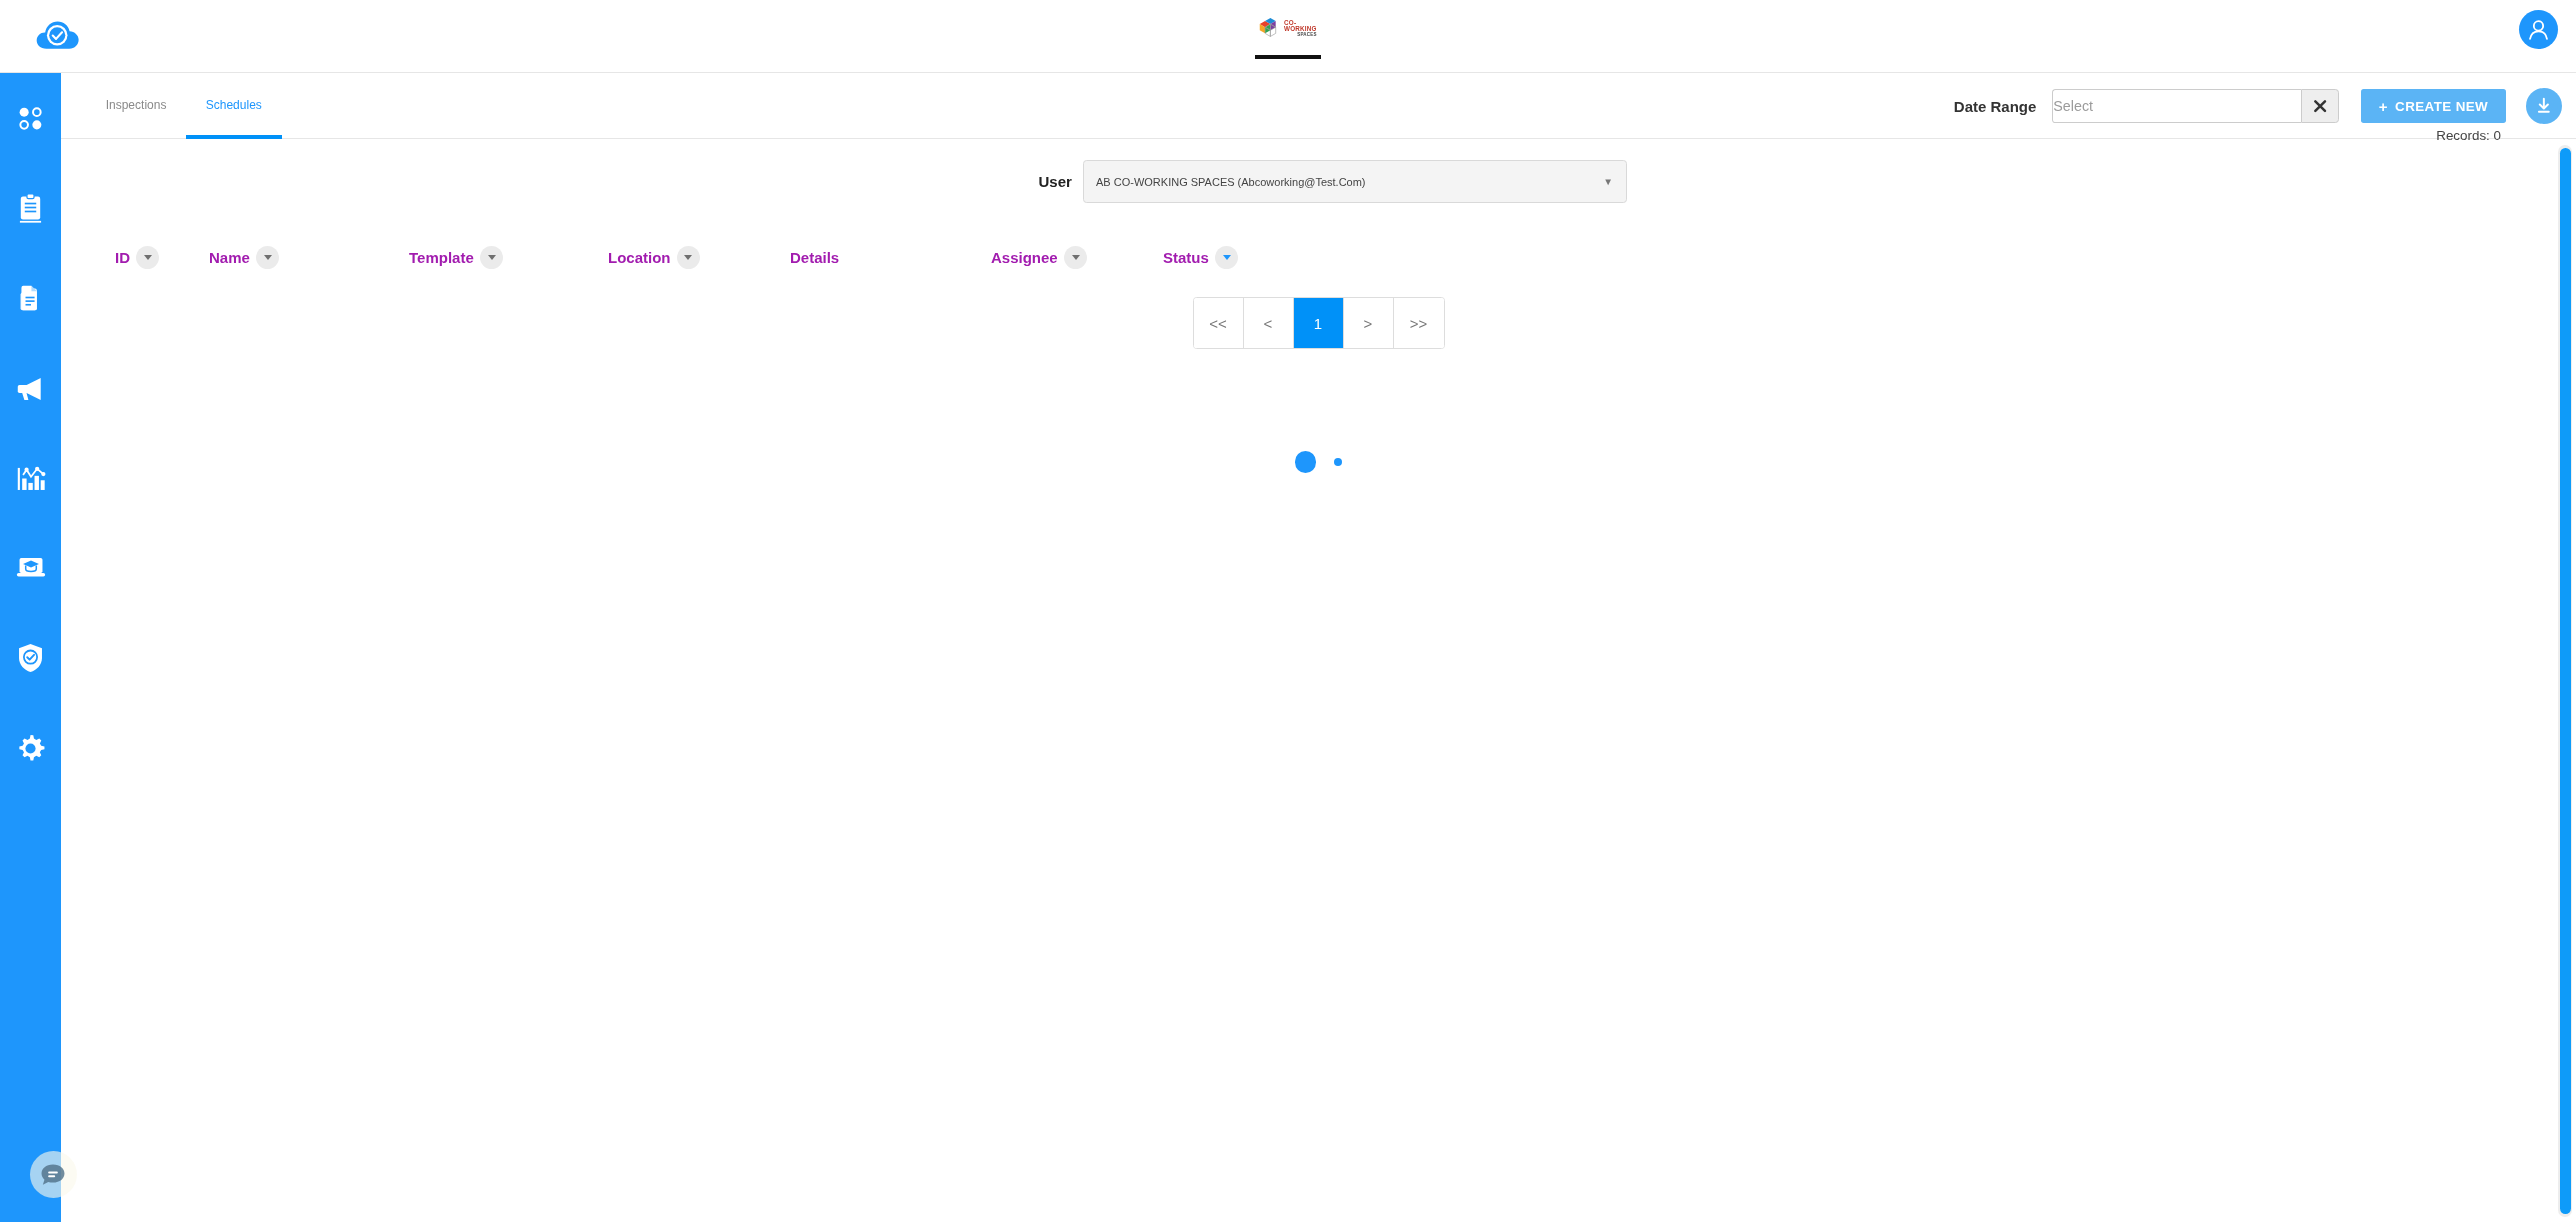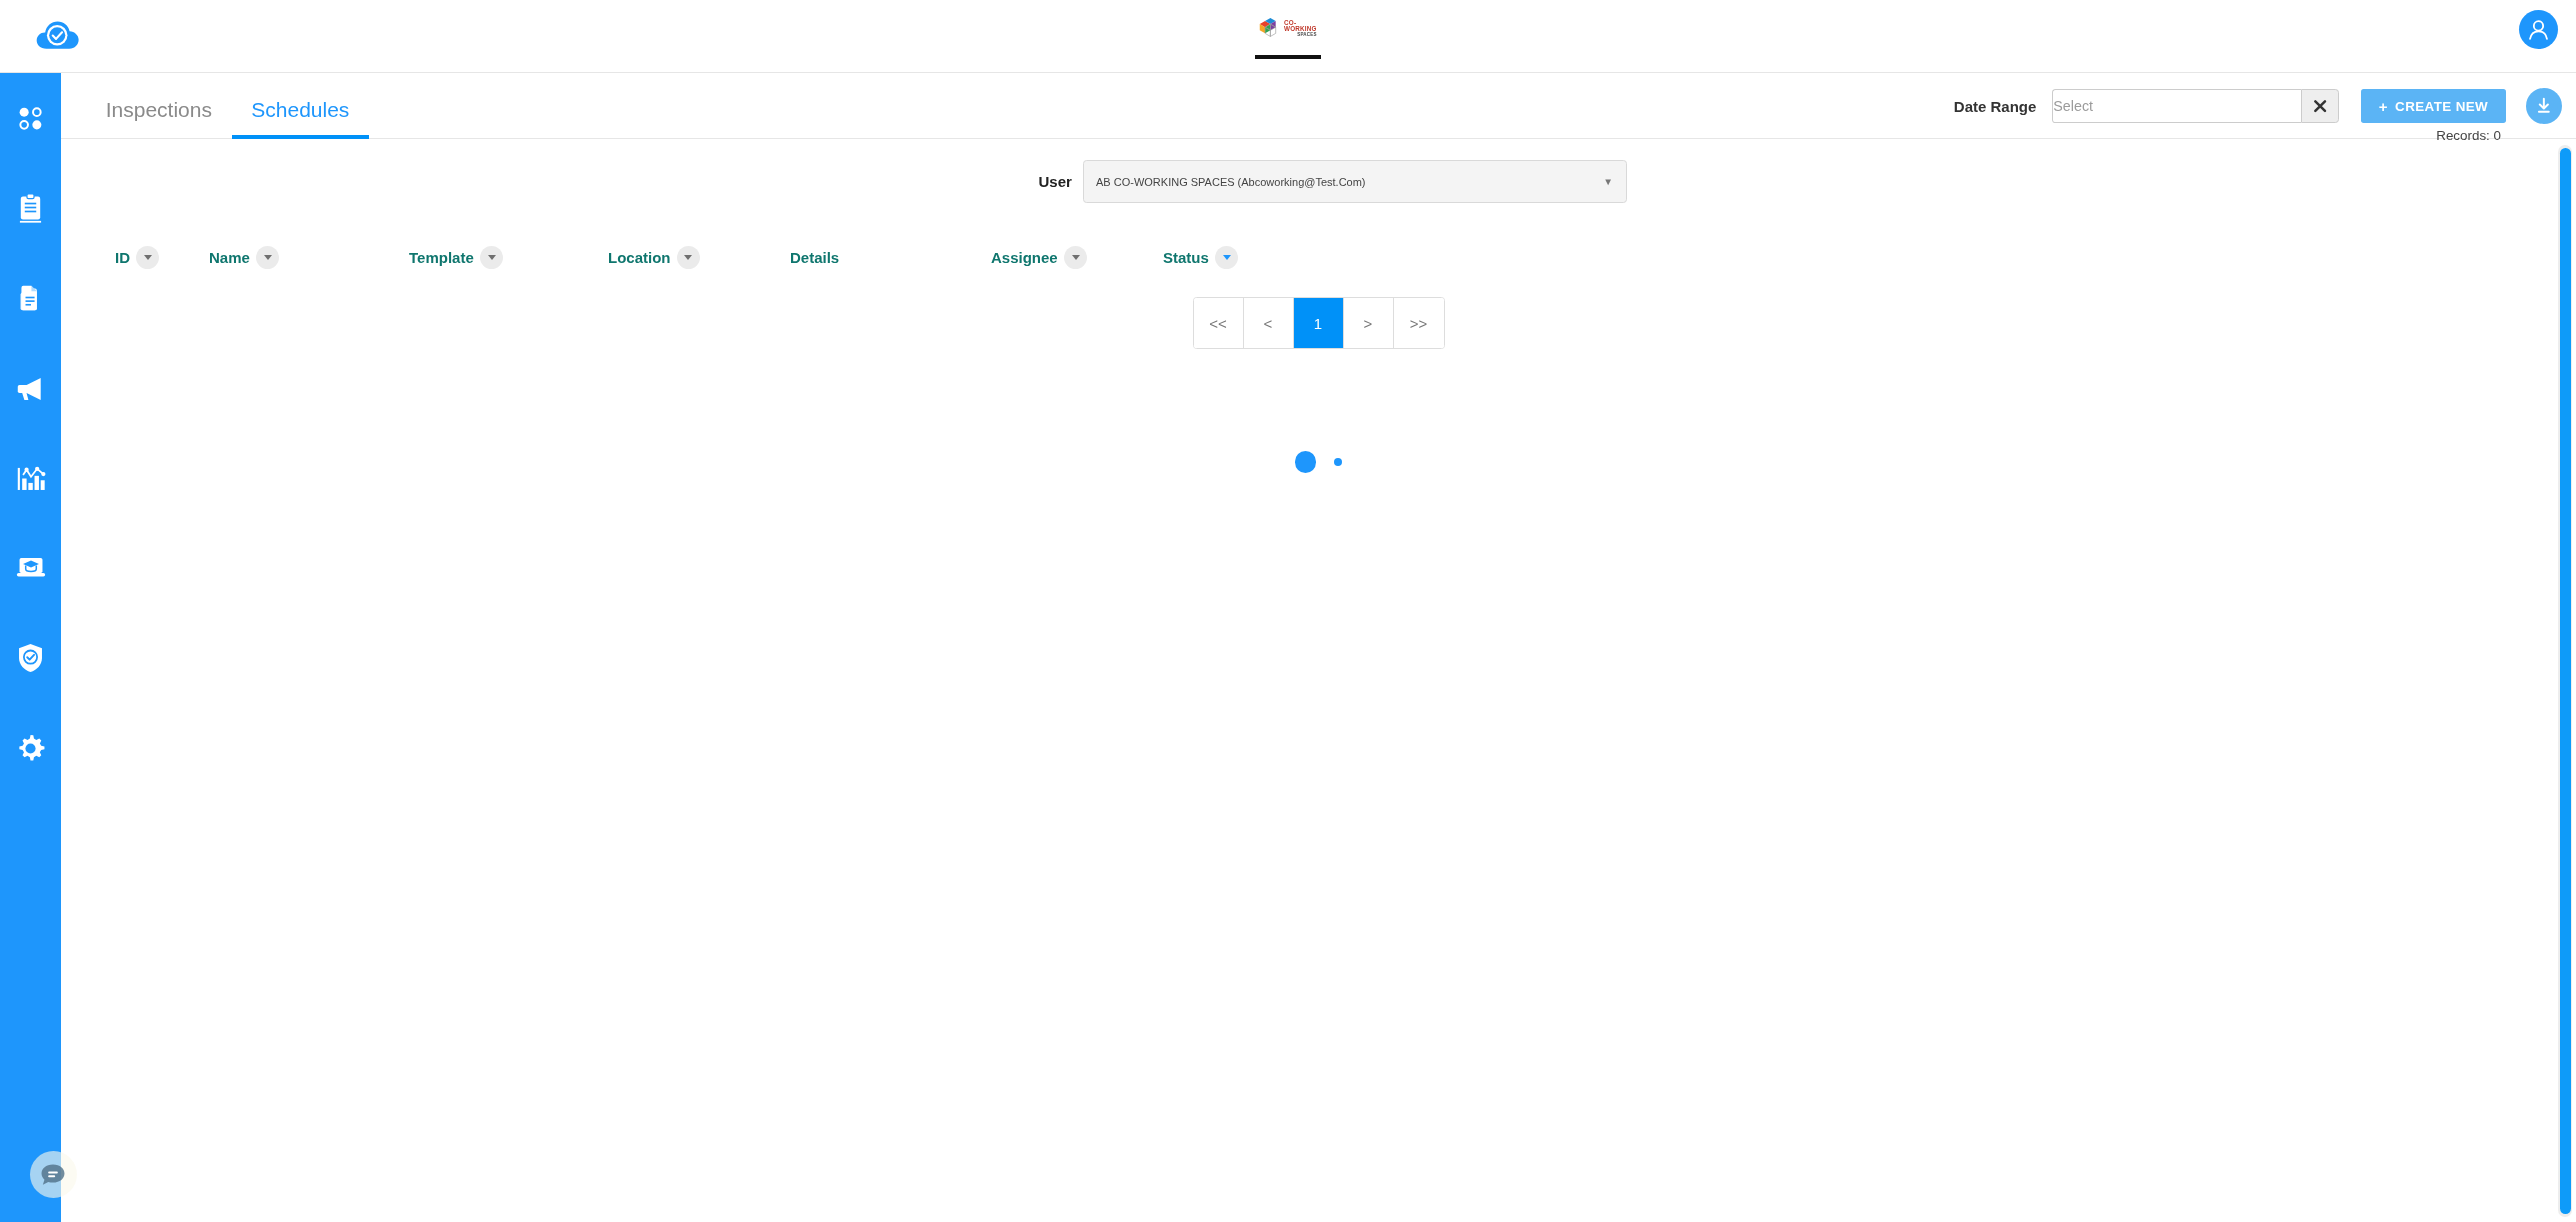--- a/index.html
+++ b/index.html
@@ -49,21 +49,21 @@
   .side-item svg{ display:block; }
 
   
   .subheader{
     position:absolute; left:61px; top:73px; width:2515px; height:66px;
     background:#fff; border-bottom:0.9px solid #e6e6e6; z-index:20;
   }
   .tabs{ position:absolute; left:25px; top:0; height:66px; display:flex; align-items:flex-start; }
   .tab{
     position:relative; height:66px; padding:25px 19.7px 0 19.7px;
-    font-size:21px; color:#8a8a8a; cursor:pointer; white-space:nowrap;
+    font-size:12px; color:#8a8a8a; cursor:pointer; white-space:nowrap;
   }
   .tab.active{ color:#1E96FC; font-weight:normal; }
   .tab.active::after{
     content:""; position:absolute; left:0; right:0; bottom:0; height:3.6px; background:#0091F8;
   }
 
   .hdr-right{
     position:absolute; right:14.3px; top:0; height:66px;
     display:flex; align-items:center; gap:8px;
   }
@@ -110,21 +110,21 @@
     display:flex; align-items:center; padding:0 12.5px; cursor:pointer; position:relative;
   }
   .user-select .val{ font-size:11px; color:#444; }
   .user-select .caret{ position:absolute; right:12.5px; color:#777; font-size:9.8px; }
 
   .thead{ position:absolute; left:0; top:93px; width:2515px; height:48px; }
   .th{
     position:absolute; top:0; height:48px; display:flex; align-items:center; gap:6.3px;
     white-space:nowrap;
   }
-  .th .lbl{ font-size:15px; font-weight:bold; color:#0f766e; }
+  .th .lbl{ font-size:15px; font-weight:bold; color:#a21caf; }
   .th .fbtn{
     width:23px; height:23px; border-radius:50%; background:#ebebeb;
     display:flex; align-items:center; justify-content:center; cursor:pointer;
   }
   .th .fbtn .arw{
     width:0;height:0;border-left:4.5px solid transparent;border-right:4.5px solid transparent;
     border-top:5.4px solid #6f6f6f;
   }
   .th .fbtn.active .arw{ border-top-color:#1E96FC; }
 

